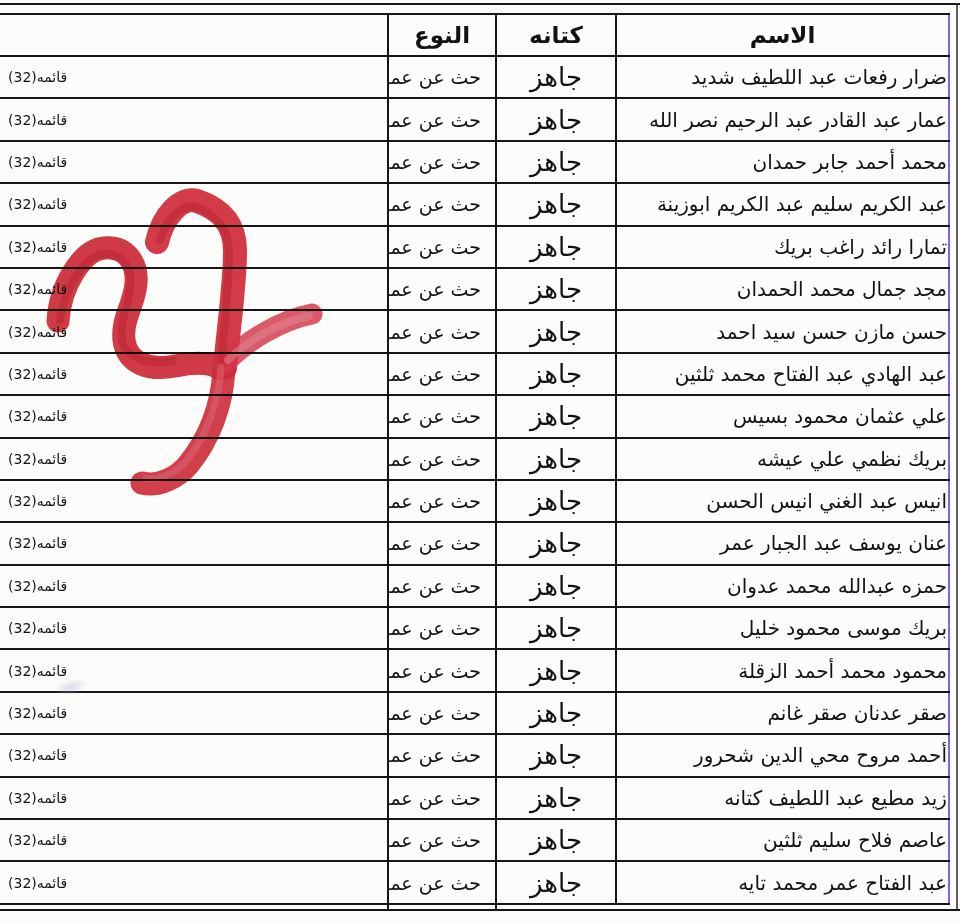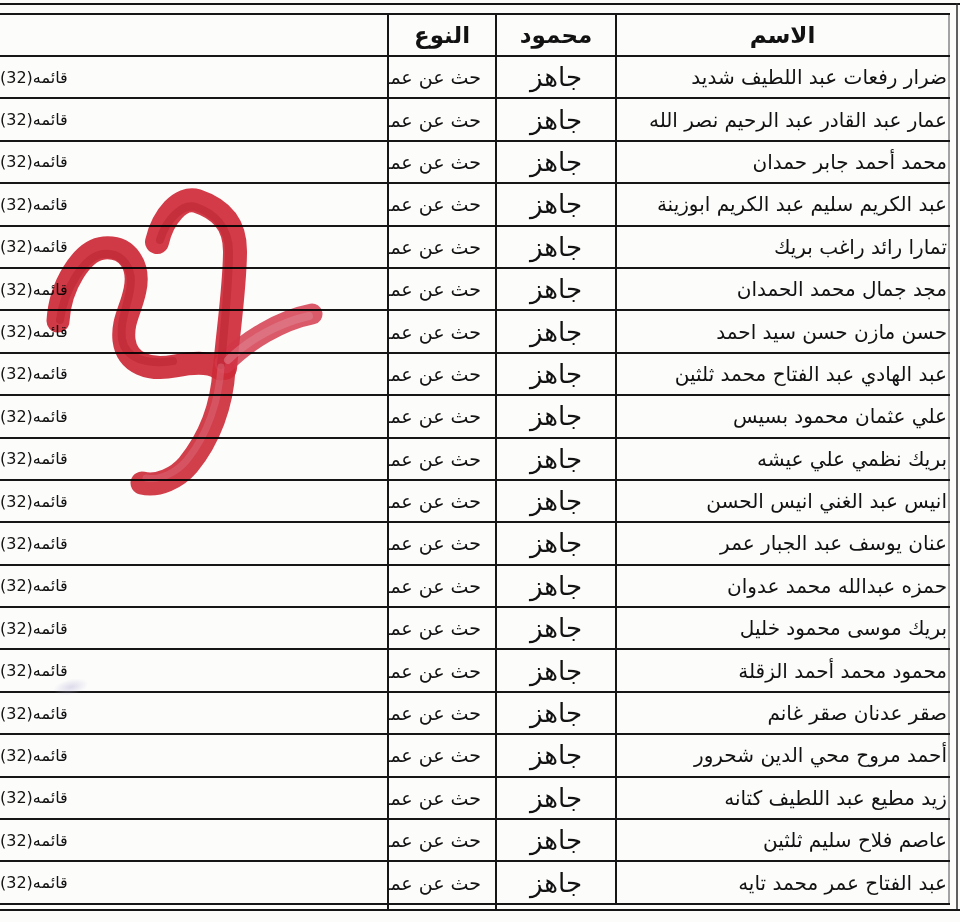--- a/index.html
+++ b/index.html
@@ -34,24 +34,24 @@
     background:transparent;
   }
   .row.header{height:42px;}
   .cell{
     box-sizing:border-box;
     display:flex;align-items:center;
     direction:rtl;
     overflow:hidden;white-space:nowrap;
     color:#121212;
   }
-  .cell-overflow{width:387px;justify-content:flex-end;font-size:16px;padding-left:0;}
+  .cell-overflow{width:387px;justify-content:flex-end;font-size:14px;padding-left:8px;}
   .cell-type{width:110px;border-left:2px solid #161616;border-right:2px solid #161616;justify-content:flex-start;font-size:19px;padding-right:14px;}
   .cell-status{width:120px;border-right:2px solid #161616;justify-content:center;font-size:26px;}
-  .cell-name{width:333px;border-right:2px solid #a3a3a3;justify-content:flex-start;font-size:20px;padding-right:1px;}
+  .cell-name{width:333px;border-right:2px solid #8b5cf6;justify-content:flex-start;font-size:20px;padding-right:1px;}
   .row.header .cell{justify-content:center;font-weight:bold;font-size:23px;padding:0;}
   
   .stub{position:absolute;width:2px;height:8px;top:903px;background:#161616;}
   .stub-a{left:387px;}
   .stub-b{left:495px;}
 
   
   .marker-32{
     position:absolute;left:38px;top:180px;width:292px;height:320px;
     mix-blend-mode:multiply;
@@ -68,21 +68,21 @@
 <body>
 
 <div class="sheet">
 
   <div class="edge-line edge-top"></div>
 
   <div class="grid">
     <div class="row header">
       <div class="cell cell-overflow"></div>
       <div class="cell cell-type">النوع</div>
-      <div class="cell cell-status">محمود</div>
+      <div class="cell cell-status">كتانه</div>
       <div class="cell cell-name">الاسم</div>
     </div>
     <div>
         <div class="row">
           <div class="cell cell-overflow">قائمه(32)</div>
           <div class="cell cell-type">حث عن عمل</div>
           <div class="cell cell-status">جاهز</div>
           <div class="cell cell-name">ضرار رفعات عبد اللطيف شديد</div>
         </div>
         <div class="row">

